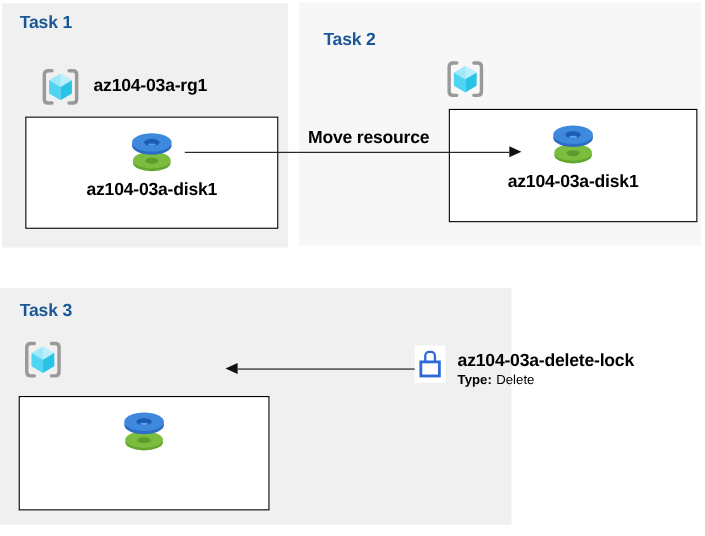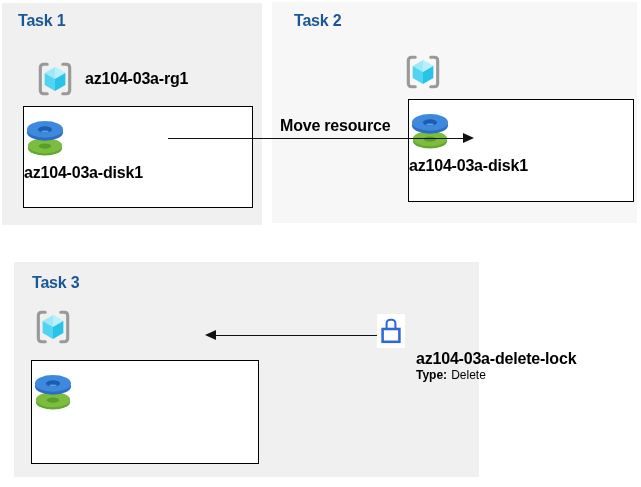--- a/index.html
+++ b/index.html
@@ -20,32 +20,32 @@
     position:relative;
     width:641px;height:487px;
     background:#ffffff;
     overflow:hidden;
   }
   .panel{position:absolute;}
   .panel-a{background:var(--panel-a-bg);}
   .panel-b{background:var(--panel-b-bg);}
   #panel-task1{left:2px;top:3px;width:260px;height:222px;}
   #panel-task2{left:272px;top:2px;width:365px;height:221px;}
-  #panel-task3{left:14px;top:262px;width:465px;height:215px;}
+  #panel-task3{left:0;top:262px;width:465px;height:215px;}
 
   .task-title{
     position:absolute;
     font-size:16px;font-weight:bold;
     color:var(--task-title);
     letter-spacing:-0.2px;
     white-space:nowrap;
     text-align:center;
   }
   #panel-task1 .task-title{left:16px;top:9px;}
-  #panel-task2 .task-title{left:22px;top:10px;}
+  #panel-task2 .task-title{left:22px;top:26px;}
   #panel-task3 .task-title{left:18px;top:12px;}
 
   .rg-row{
     position:absolute;
     display:flex;align-items:center;
     white-space:nowrap;
   }
   #panel-task1 .rg-row{left:34px;top:57px;}
   #panel-task2 .rg-row{left:132px;top:51px;}
   #panel-task3 .rg-row{left:20px;top:46px;}
@@ -53,21 +53,21 @@
   .rg-label{
     margin-left:11px;
     font-size:16px;font-weight:bold;color:var(--label-text);
     letter-spacing:-0.2px;
   }
 
   .resource-box{
     position:absolute;
     background:#ffffff;
     border:1px solid var(--box-border);
-    display:flex;flex-direction:column;align-items:flex-start;
+    display:flex;flex-direction:column;align-items:center;
   }
   #panel-task1 .resource-box{left:21px;top:103px;width:230px;height:102px;}
   #panel-task2 .resource-box{left:136px;top:97px;width:226px;height:103px;}
   #panel-task3 .resource-box{left:17px;top:98px;width:228px;height:104px;}
   .disk-icon{width:42px;height:38px;margin-top:12px;}
   .disk-label{
     margin-top:7px;
     font-size:16px;font-weight:bold;color:var(--label-text);
     letter-spacing:-0.2px;white-space:nowrap;
   }
@@ -98,21 +98,21 @@
   #lock-note{
     position:absolute;left:377px;top:314px;
     display:flex;align-items:flex-start;
   }
   .lock-box{
     width:28px;height:34px;background:#ffffff;
     display:flex;align-items:center;justify-content:center;
     flex:0 0 auto;
   }
   .lock-icon{width:24px;height:30px;}
-  .lock-text{margin-left:11px;padding-top:6px;margin-top:30px;}
+  .lock-text{margin-left:11px;padding-top:6px;}
   .lock-name{
     font-size:16px;font-weight:bold;color:var(--label-text);
     letter-spacing:-0.2px;white-space:nowrap;
   }
   .lock-type{font-size:12px;color:var(--label-text);white-space:nowrap;}
   .lock-type .t-label{font-weight:bold;}
   .lock-type .t-value{font-weight:normal;margin-left:4px;}
 
   .svg-defs{position:absolute;width:0;height:0;overflow:hidden;}
 </style>

